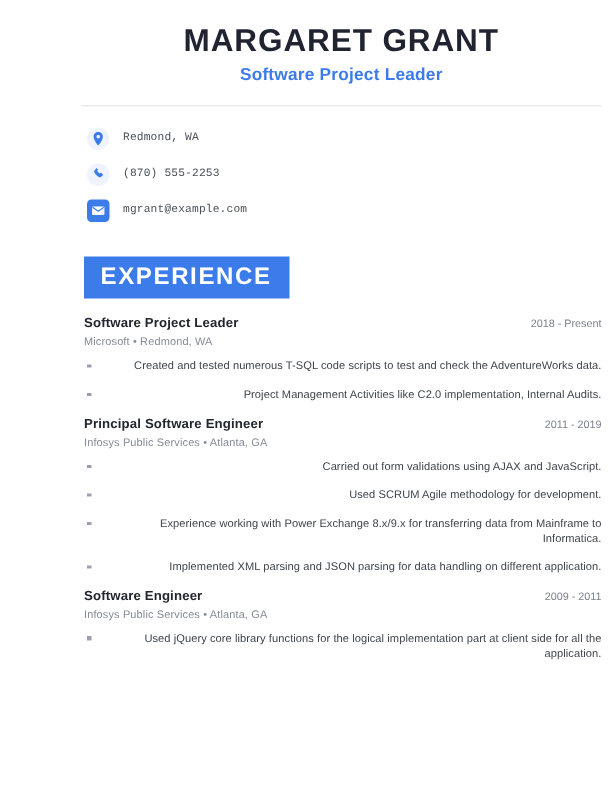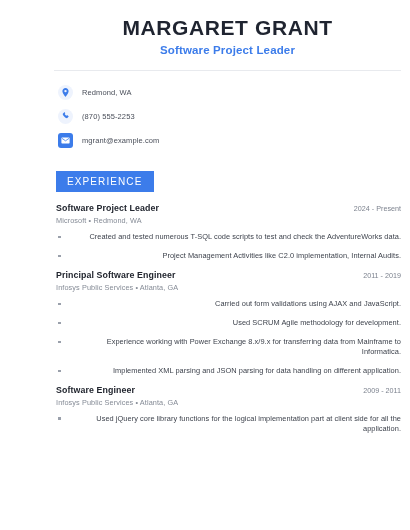--- a/index.html
+++ b/index.html
@@ -54,20 +54,21 @@
   
   .contact {
     margin-top: 12px;
     padding-left: 4px;
   }
   .contact-row {
     display: flex;
     align-items: center;
     height: 18px;
     margin-bottom: 6px;
+    font-family: Liberation Mono, monospace;
   }
   .ico {
     width: 15px;
     height: 15px;
     border-radius: 50%;
     background: #eef3fd;
     display: flex;
     align-items: center;
     justify-content: center;
     flex: 0 0 auto;
@@ -82,22 +83,22 @@
     font-size: 7.5px;
     color: #4a4f5a;
     letter-spacing: 0.1px;
   }
 
   
   .section-badge {
     display: inline-block;
     background: #3c7cea;
     color: #ffffff;
-    font-size: 10px;
-    font-weight: normal;
+    font-size: 16px;
+    font-weight: bold;
     letter-spacing: 1.1px;
     padding: 5px 12px 5px 11px;
     margin-top: 16px;
     margin-left: 2px;
   }
 
   
   .exp-list { margin-top: 11px; padding-left: 2px; }
   .exp-item { margin-bottom: 2px; }
   .exp-head {
@@ -193,21 +194,21 @@
 
   </div>
 
   <div class="section-badge">EXPERIENCE</div>
 
   <div class="exp-list">
 
     <div class="exp-item">
       <div class="exp-head">
         <span class="exp-role">Software Project Leader</span>
-        <span class="exp-dates">2024 - Present</span>
+        <span class="exp-dates">2018 - Present</span>
       </div>
       <div class="exp-company">Microsoft • Redmond, WA</div>
       <ul class="bullets">
         <li>Created and tested numerous T-SQL code scripts to test and check the AdventureWorks data.</li>
         <li>Project Management Activities like C2.0 implementation, Internal Audits.</li>
       </ul>
     </div>
 
     <div class="exp-item">
       <div class="exp-head">

